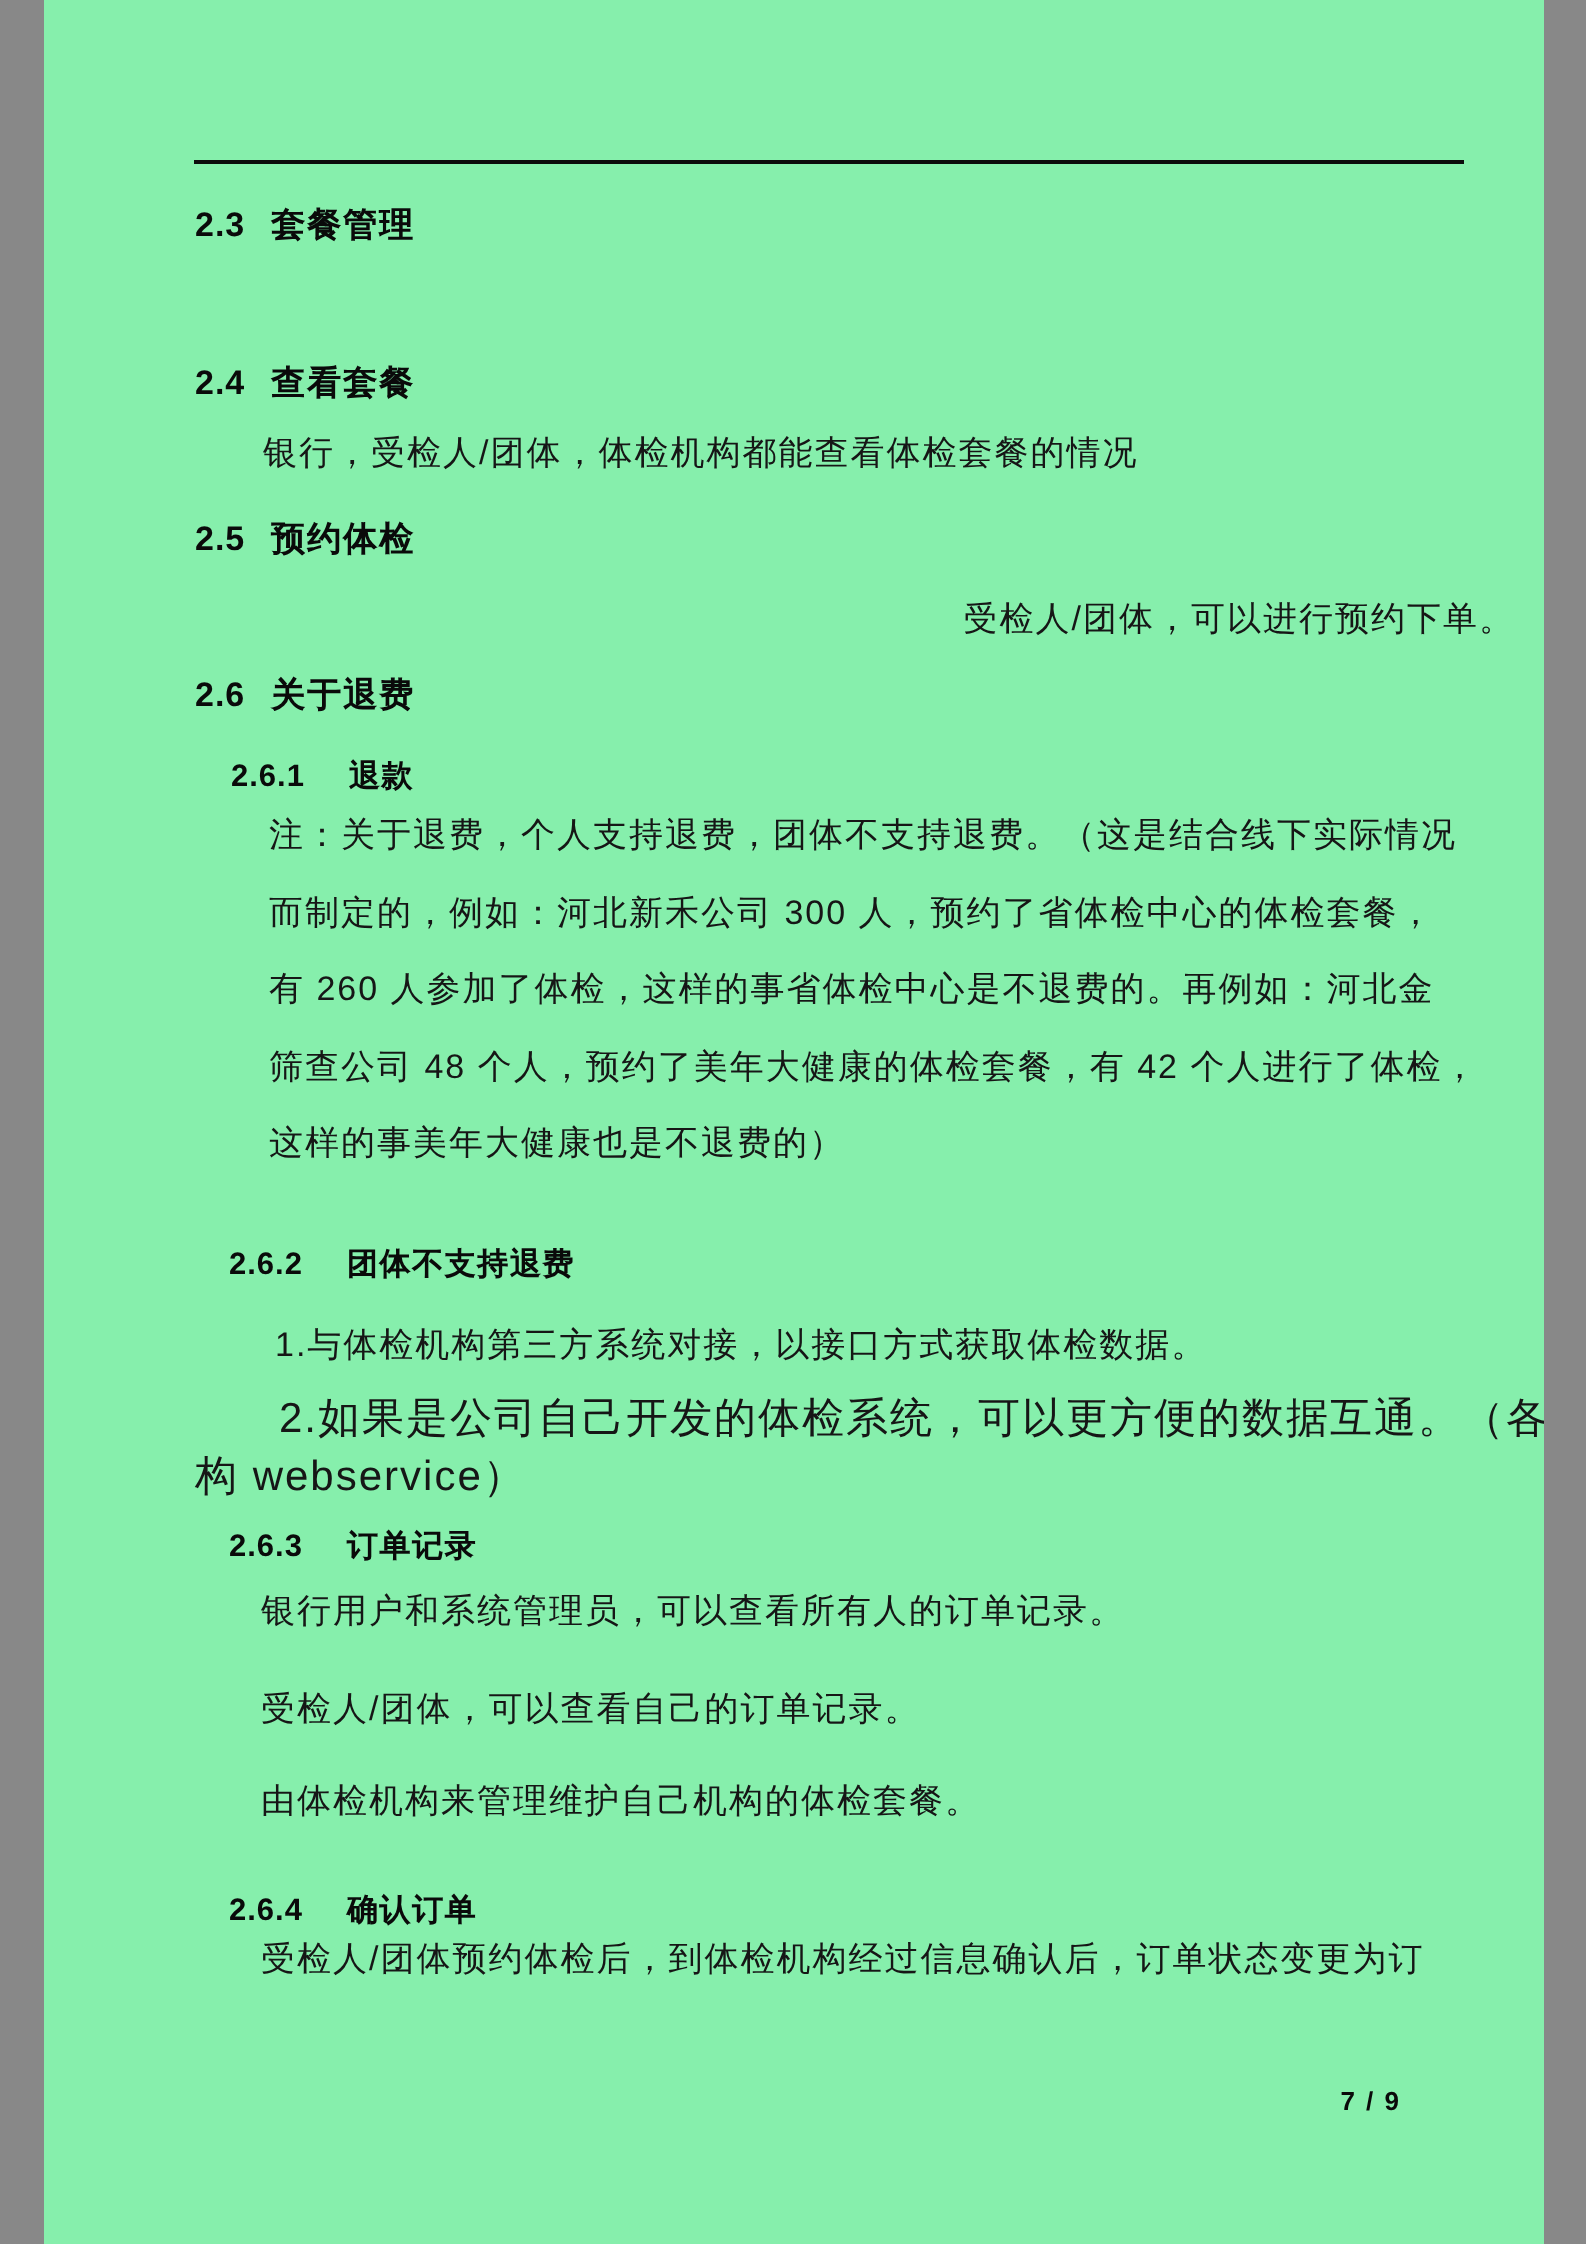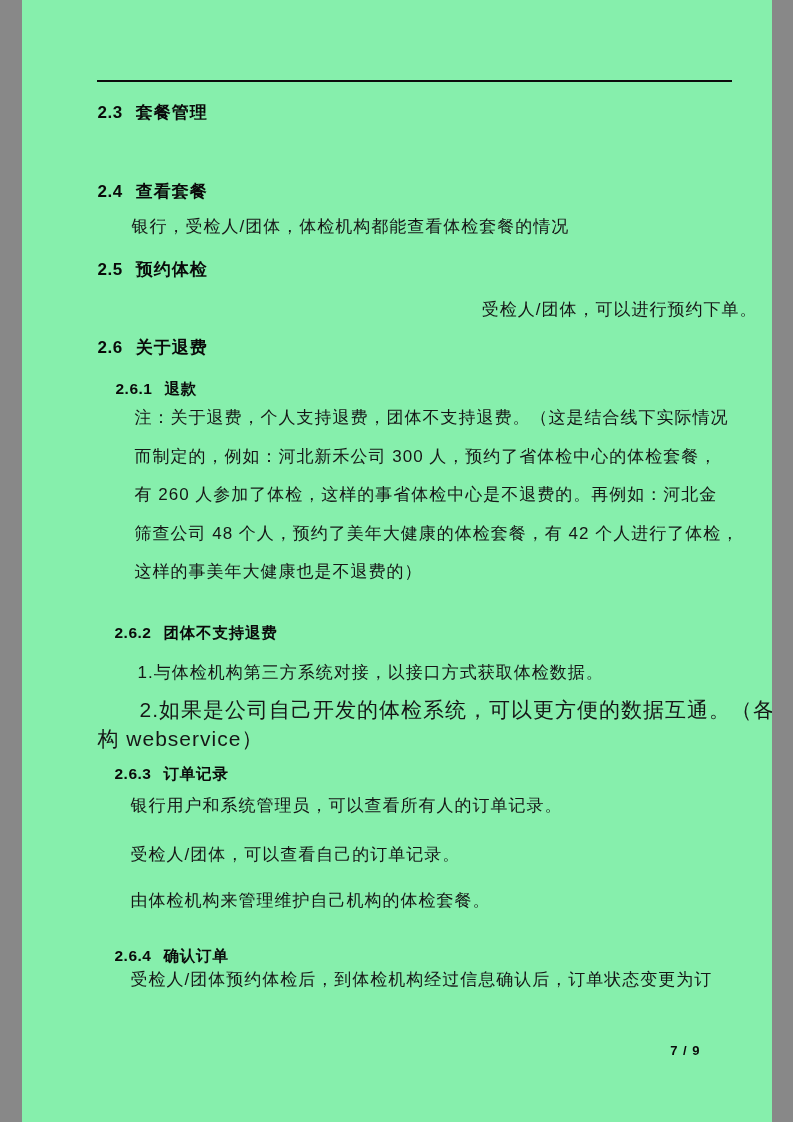--- a/index.html
+++ b/index.html
@@ -35,21 +35,21 @@
     position: absolute;
     left: 93px;
     font-size: 15.5px;
     line-height: 18px;
     font-weight: 700;
     color: #0a0a0a;
     letter-spacing: 0.8px;
     white-space: nowrap;
   }
   .hnum { margin-right: 13px; letter-spacing: 0.5px; }
-  .h3 .hnum { margin-right: 12px; }
+  .h3 .hnum { margin-right: 22px; }
   .p {
     position: absolute;
     left: 76px;
     width: 660px;
     font-size: 17px;
     line-height: 22px;
     letter-spacing: 1px;
     color: #161616;
     white-space: nowrap;
   }

